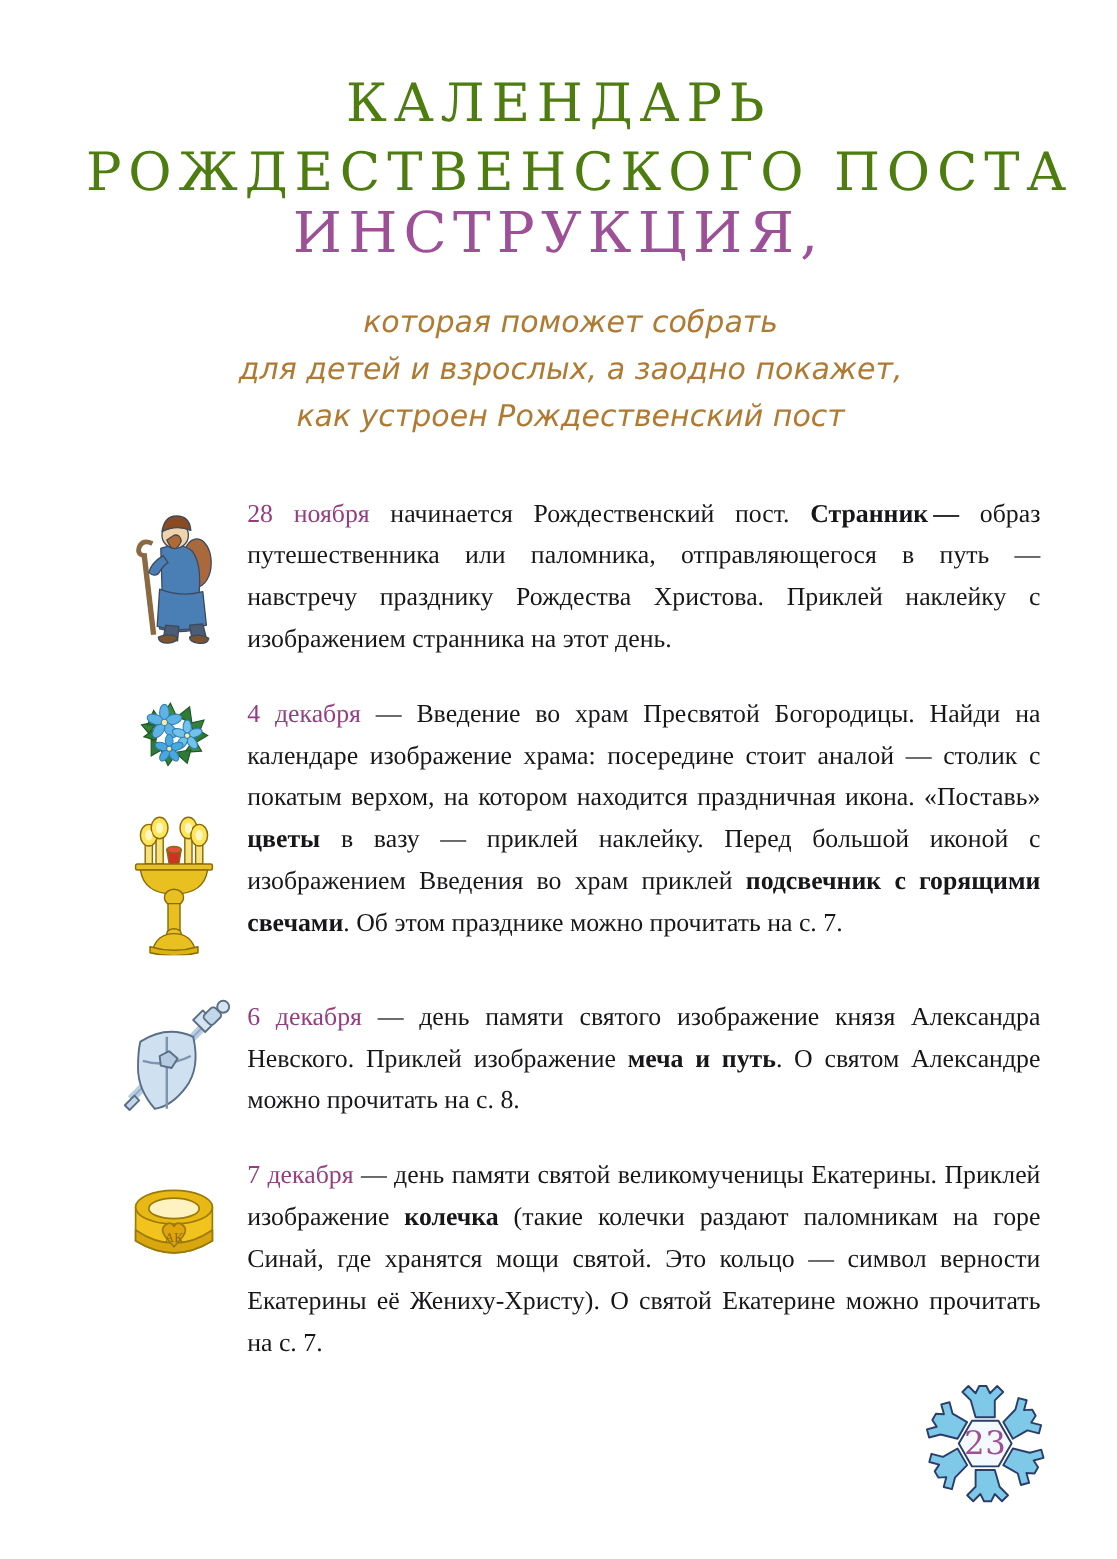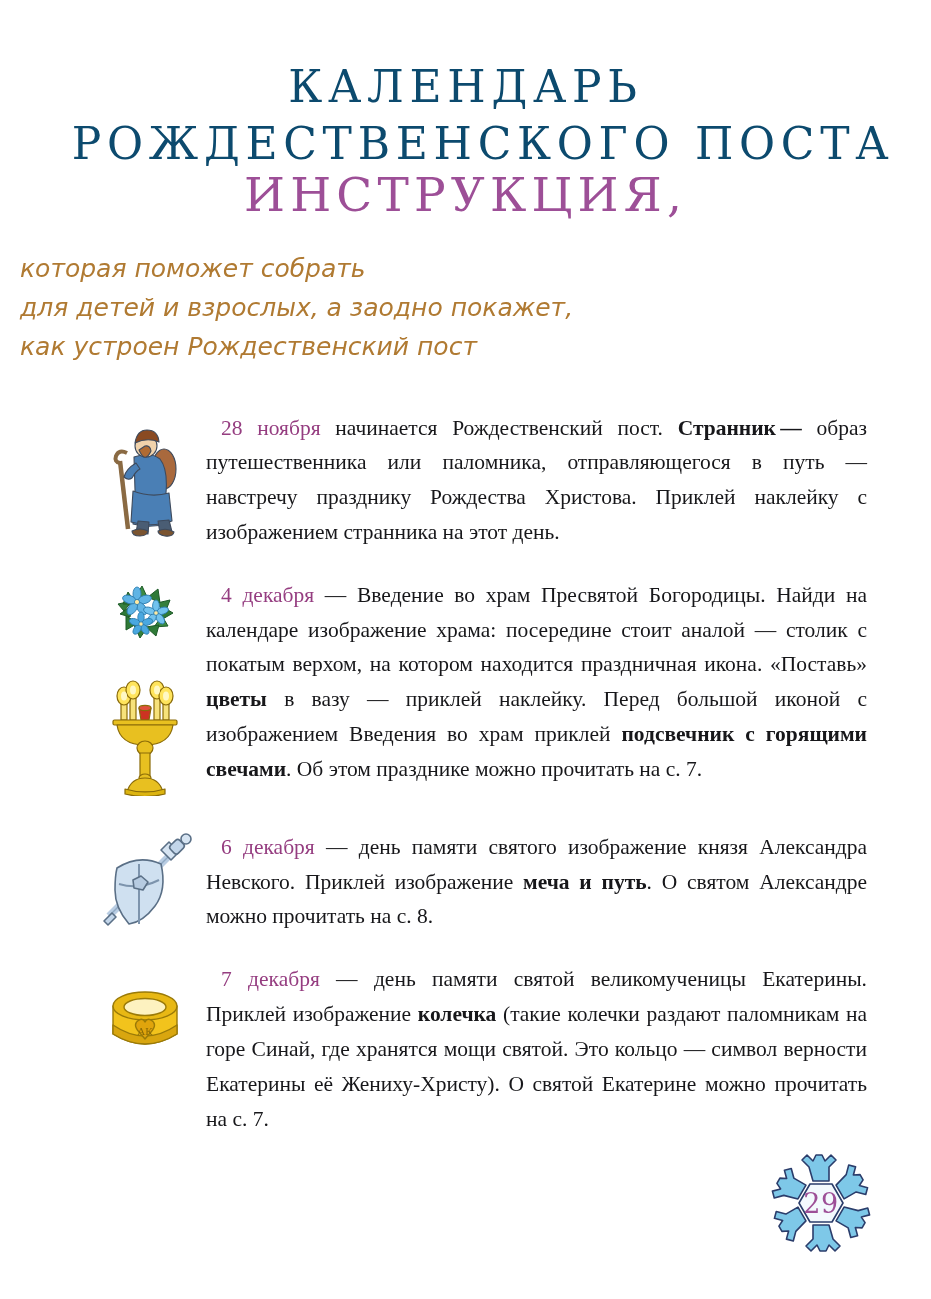--- a/index.html
+++ b/index.html
@@ -20,21 +20,21 @@
   }
 
   
   .title-block {
     padding-top: 64px;
     text-align: center;
   }
 
   .title-line {
     font-family: "DejaVu Serif", "Liberation Serif", serif;
-    color: #0c4a6e;
+    color: #4d7c0f;
     letter-spacing: 0.13em;
     line-height: 1.06;
     font-weight: 400;
     white-space: nowrap;
   }
 
   .title-line-1 {
     font-size: 44px;
   }
 
@@ -50,20 +50,21 @@
     font-size: 47px;
     letter-spacing: 0.11em;
     margin-top: 0;
     font-weight: 400;
     white-space: nowrap;
   }
 
   
   .subtitle {
     margin-top: 28px;
+    text-align: center;
     color: #b07a32;
     font-family: "DejaVu Sans", "Liberation Sans", sans-serif;
     font-style: italic;
     font-size: 25px;
     line-height: 1.55;
     font-weight: 400;
     margin-left: 20px;
   }
 
   .subtitle div {
@@ -99,21 +100,20 @@
     color: #17171a;
     text-align: justify;
     text-justify: inter-word;
     padding-top: 2px;
     hyphens: manual;
   }
 
   .date {
     color: #953d80;
     font-weight: 400;
-    margin-left: 15px;
   }
 
   .b {
     font-weight: 700;
   }
 
   
   .fig {
     display: block;
     margin-bottom: 6px;
@@ -354,16 +354,16 @@
             <path d="M-8 -22 l16 0 l0 -14 l7 -7 l-5 -5 l-6 6 l-3 -6 l-6 0 l-3 6 l-6 -6 l-5 5 l7 7 z"></path>
           </g>
           <g transform="rotate(300)">
             <path d="M-8 -22 l16 0 l0 -14 l7 -7 l-5 -5 l-6 6 l-3 -6 l-6 0 l-3 6 l-6 -6 l-5 5 l7 7 z"></path>
           </g>
 
           <path d="M-11 -19 l22 0 l11 19 l-11 19 l-22 0 l-11 -19 z" fill="#f3f9fd"></path>
         </g>
       </g>
     </svg>
-    <div class="num">29</div>
+    <div class="num">23</div>
   </div>
 
 </div>
 
 </body></html>

